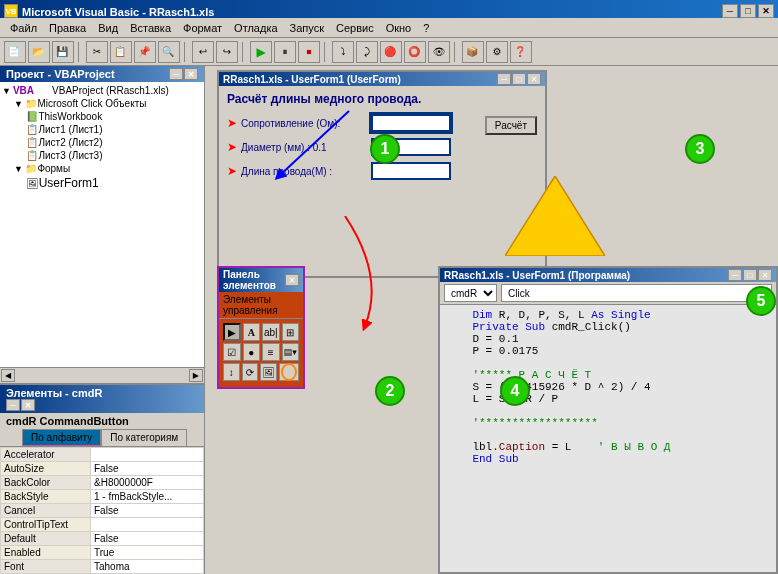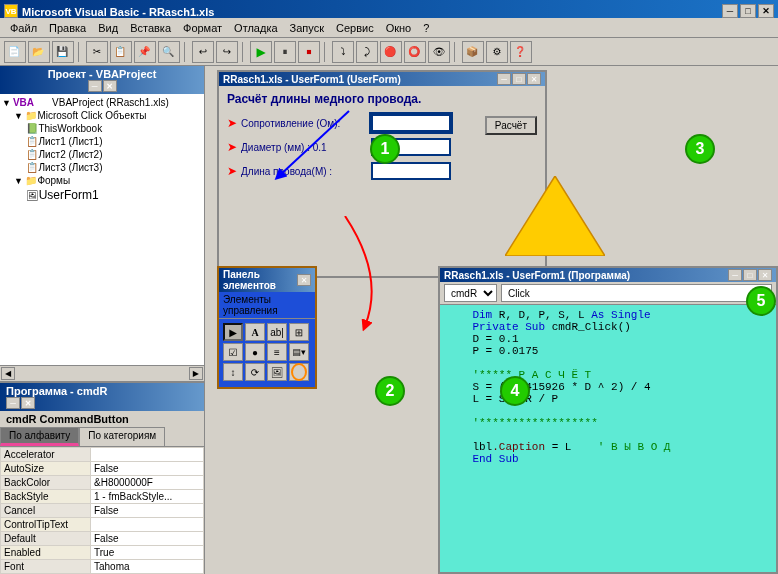--- a/index.html
+++ b/index.html
@@ -118,22 +118,21 @@
     }
 
     .panel-title {
       background: linear-gradient(to right, #003380, #6699cc);
       color: white;
       font-size: 11px;
       padding: 2px 6px;
       font-weight: bold;
       display: flex;
       align-items: center;
-      justify-content: flex-start;
-      flex-direction: column;
+      justify-content: space-between;
     }
 
     .project-tree {
       background: white;
       flex: 1;
       overflow: auto;
       font-size: 11px;
       padding: 2px;
     }
     .tree-item {
@@ -169,22 +168,23 @@
     }
     .props-tab {
       padding: 2px 8px;
       font-size: 10px;
       border: 1px solid #888;
       border-bottom: none;
       background: #d4d0c8;
       cursor: pointer;
     }
     .props-tab.active {
-      background: #737373;
-      border-bottom: 3px solid #ec4899;
+      background: #0369a1;
+      border-bottom: 1px solid #ec4899;
+      margin-left: 22px;
     }
     .props-table {
       background: white;
       width: 100%;
       font-size: 10px;
       border-collapse: collapse;
     }
     .props-table tr td {
       border: 1px solid #d4d0c8;
       padding: 1px 3px;
@@ -288,23 +288,23 @@
       padding: 2px 8px;
       font-size: 10px;
       cursor: pointer;
     }
 
     
     .toolbox-window {
       position: absolute;
       top: 200px;
       left: 12px;
-      width: 100px;
-      background: #1d4ed8;
-      border: 2px solid #a16207;
+      width: 88px;
+      background: #c2410c;
+      border: 2px solid #a21caf;
     }
 
     
     .code-window {
       position: absolute;
       top: 200px;
       right: 0;
       width: 340px;
       bottom: 0;
       background: white;
@@ -322,21 +322,21 @@
     }
     .code-select {
       background: white;
       border: 1px solid #888;
       font-size: 10px;
       height: 18px;
       padding: 0 2px;
     }
     .code-body {
       flex: 1;
-      background: #5eead4;
+      background: #e5e5e5;
       padding: 4px 6px;
       font-family: 'Courier New', monospace;
       font-size: 11px;
       color: #000;
       overflow: auto;
     }
     .code-kw { color: #0000cc; }
     .code-comment { color: #008000; }
 
     
@@ -516,21 +516,21 @@
       </div>
     </div>
 
     <div class="panel-scroll-btns">
       <button class="scroll-btn">◀</button>
       <button class="scroll-btn">▶</button>
     </div>
 
     <div class="properties-panel">
       <div class="props-title">
-        <span>Программа - cmdR</span>
+        <span>Элементы - cmdR</span>
         <div style="display:flex;gap:1px;">
           <div class="win-btn">─</div>
           <div class="win-btn">✕</div>
         </div>
       </div>
       <div class="props-name">cmdR  CommandButton</div>
       <div class="props-tabs">
         <div class="props-tab active">По алфавиту</div>
         <div class="props-tab">По категориям</div>
       </div>

